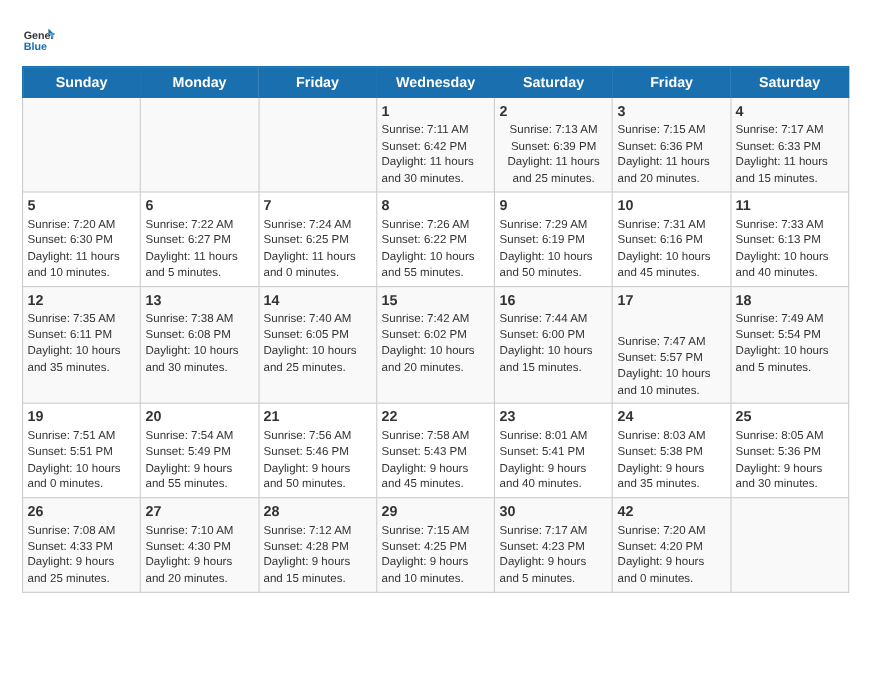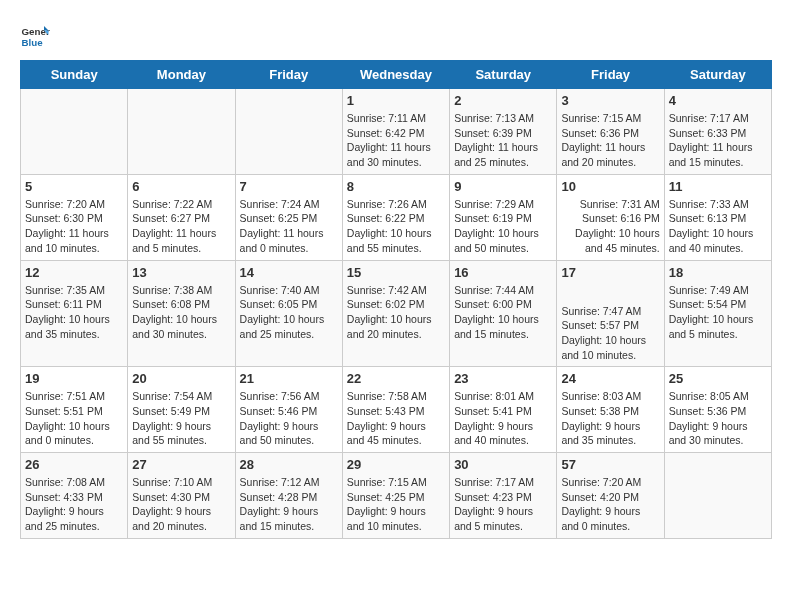--- a/index.html
+++ b/index.html
@@ -113,21 +113,21 @@
         <td class="empty-cell"></td>
         <td>
           <div class="day-number">1</div>
           <div class="day-info" style="white-space: pre-line;">Sunrise: 7:11 AM
 Sunset: 6:42 PM
 Daylight: 11 hours
 and 30 minutes.</div>
         </td>
         <td>
           <div class="day-number">2</div>
-          <div class="day-info" style="white-space: pre-line;">Sunrise: 7:13 AM
+          <div class="day-info" style="white-space: pre-line; text-align: center;">Sunrise: 7:13 AM
 Sunset: 6:39 PM
 Daylight: 11 hours
 and 25 minutes.</div>
         </td>
         <td>
           <div class="day-number">3</div>
           <div class="day-info" style="white-space: pre-line;">Sunrise: 7:15 AM
 Sunset: 6:36 PM
 Daylight: 11 hours
 and 20 minutes.</div>
@@ -171,21 +171,21 @@
         </td>
         <td>
           <div class="day-number">9</div>
           <div class="day-info" style="white-space: pre-line;">Sunrise: 7:29 AM
 Sunset: 6:19 PM
 Daylight: 10 hours
 and 50 minutes.</div>
         </td>
         <td>
           <div class="day-number">10</div>
-          <div class="day-info" style="white-space: pre-line; text-align: right;">Sunrise: 7:31 AM
+          <div class="day-info" style="white-space: pre-line;">Sunrise: 7:31 AM
 Sunset: 6:16 PM
 Daylight: 10 hours
 and 45 minutes.</div>
         </td>
         <td>
           <div class="day-number">11</div>
           <div class="day-info" style="white-space: pre-line;">Sunrise: 7:33 AM
 Sunset: 6:13 PM
 Daylight: 10 hours
 and 40 minutes.</div>
@@ -323,21 +323,21 @@
 and 10 minutes.</div>
         </td>
         <td>
           <div class="day-number">30</div>
           <div class="day-info" style="white-space: pre-line;">Sunrise: 7:17 AM
 Sunset: 4:23 PM
 Daylight: 9 hours
 and 5 minutes.</div>
         </td>
         <td>
-          <div class="day-number">57</div>
+          <div class="day-number">42</div>
           <div class="day-info" style="white-space: pre-line;">Sunrise: 7:20 AM
 Sunset: 4:20 PM
 Daylight: 9 hours
 and 0 minutes.</div>
         </td>
         <td class="empty-cell"></td>
       </tr>
     </tbody>
 </table>
 

